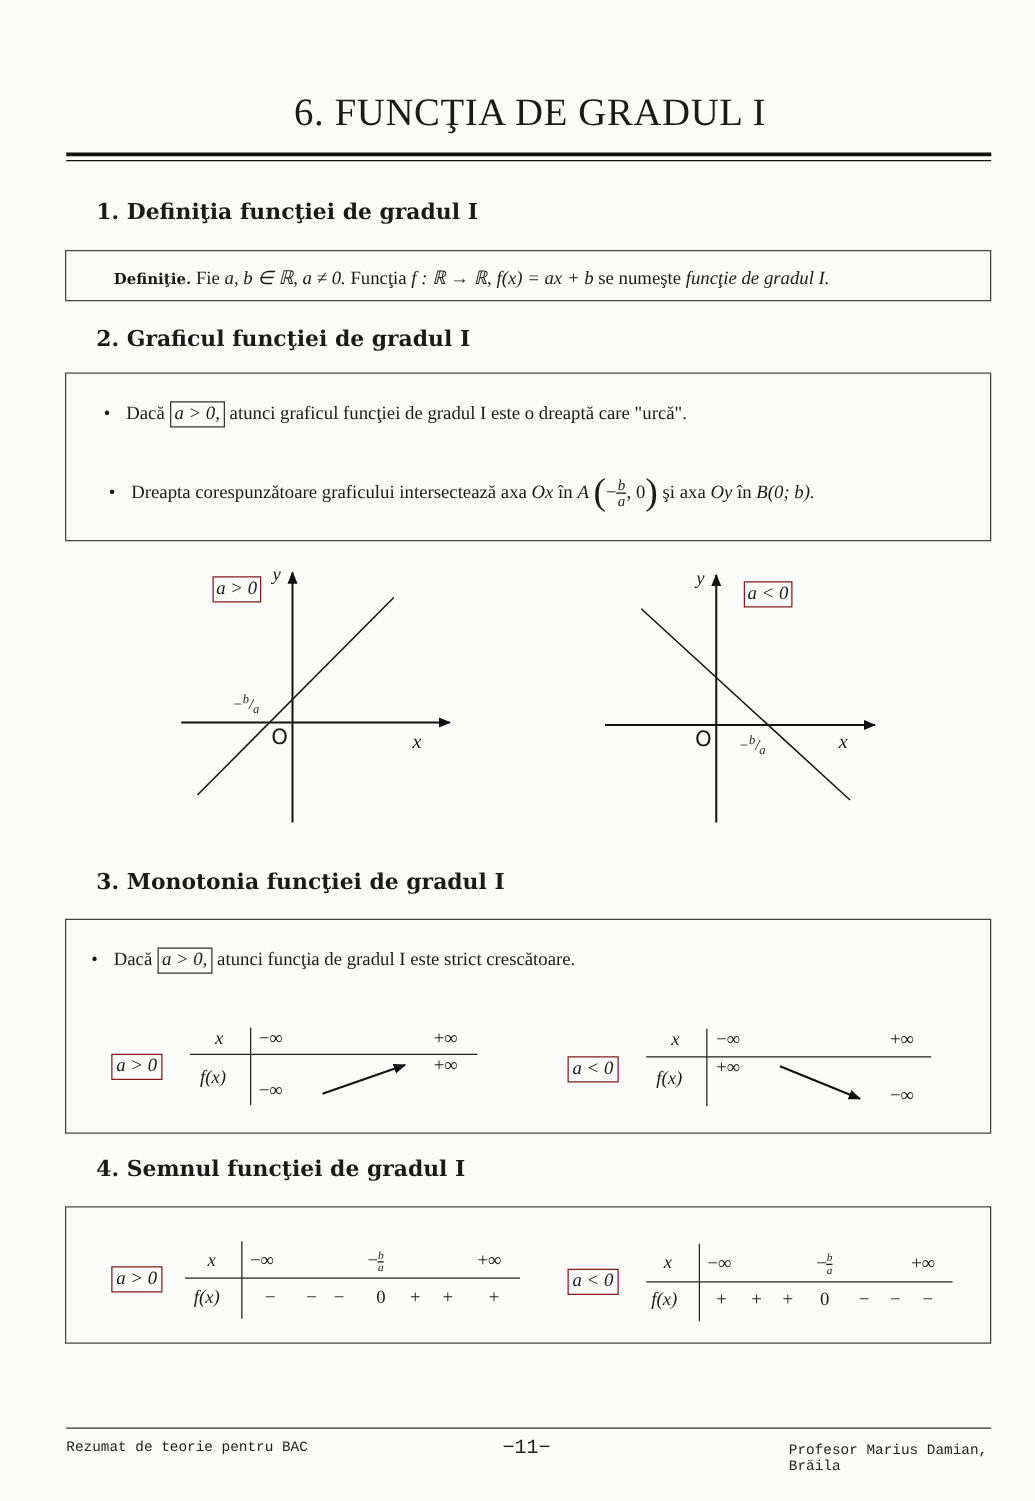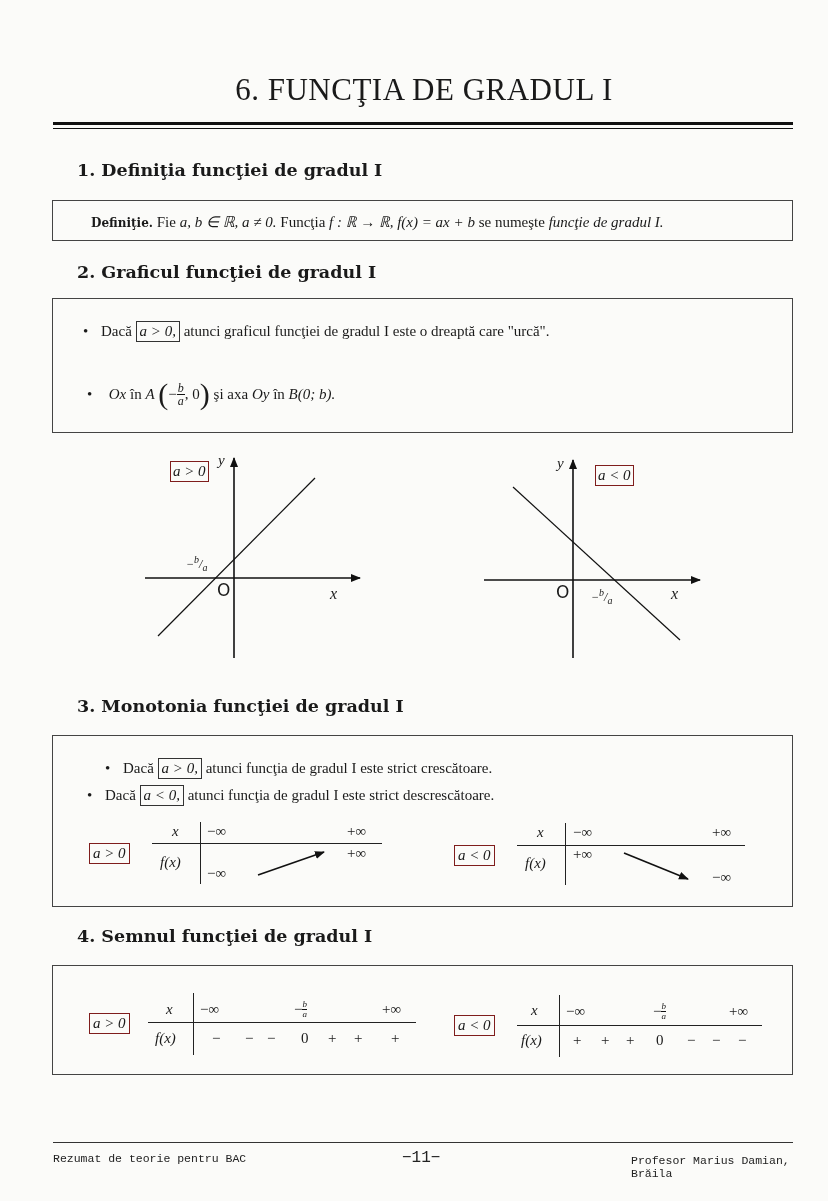--- a/index.html
+++ b/index.html
@@ -49,21 +49,21 @@
 
 <div class="abs section-title" style="top:262px;">2. Graficul funcţiei de gradul I</div>
 <div class="abs box" style="top:298px; height:135px;">
   <div class="abs txt" style="left:30px; top:22px;">
     <span class="bullet">•</span><span>Dacă</span>
     <span class="cond it">a &gt; 0,</span>
     <span>atunci graficul funcţiei de gradul I este o dreaptă care "urcă".</span>
   </div>
   <div class="abs txt" style="left:34px; top:80px; display:flex; align-items:center;">
     <span class="bullet">•</span>
-    &nbsp;
+    <span>Dreapta corespunzătoare graficului intersectează axa</span>&nbsp;
     <span class="it">Ox</span>&nbsp;
     <span>în</span>&nbsp;
     <span class="it">A</span>&nbsp;
     <span class="paren">(</span>
     <span>−</span>
     <span class="frac it">
       <span class="num">b</span>
       <span>a</span>
     </span>
     <span>, 0</span>
@@ -107,29 +107,24 @@
 <div class="abs label-box it" style="left:595px; top:465px; padding:0 2px;">a &lt; 0</div>
 <div class="abs tv it" style="left:557px; top:455px;">y</div>
 <div class="abs tv it" style="left:671px; top:585px; font-size:16px;">x</div>
 <div class="abs tv" style="left:556px; top:582px; font-size:17px; font-family:'DejaVu Sans',sans-serif;">O</div>
 <div class="abs tv it" style="left:591px; top:587px; font-size:12px;">
   <span>−</span><sup>b</sup>/<sub>a</sub>
 </div>
 
 <div class="abs section-title" style="top:696px;">3. Monotonia funcţiei de gradul I</div>
 <div class="abs box" style="top:735px; height:172px;">
-  <div class="abs txt" style="left:52px; top:22px;">
+  <div class="abs txt" style="left:20px; top:22px;">
     <span class="bullet">•</span><span>Dacă</span>
     <span class="cond it">a &gt; 0,</span>
     <span>atunci funcţia de gradul I este strict crescătoare.</span>
-  </div>
-  <div class="abs txt" style="left:34px; top:49px;">
-    <span class="bullet">•</span><span>Dacă</span>
-    <span class="cond it">a &lt; 0,</span>
-    <span>atunci funcţia de gradul I este strict descrescătoare.</span>
   </div>
 </div>
 
 <div class="abs label-box it" style="left:89px; top:843px;">a &gt; 0</div>
 <div class="abs tv it" style="left:172px; top:823px;">x</div>
 <div class="abs tv it" style="left:160px; top:854px;">f(x)</div>
 <div class="abs vline" style="left:200px; top:822px; height:62px;"></div>
 <div class="abs hline" style="left:152px; top:843px; width:230px;"></div>
 <div class="abs tv" style="left:207px; top:823px;">−∞</div>
 <div class="abs tv" style="left:347px; top:823px;">+∞</div>

